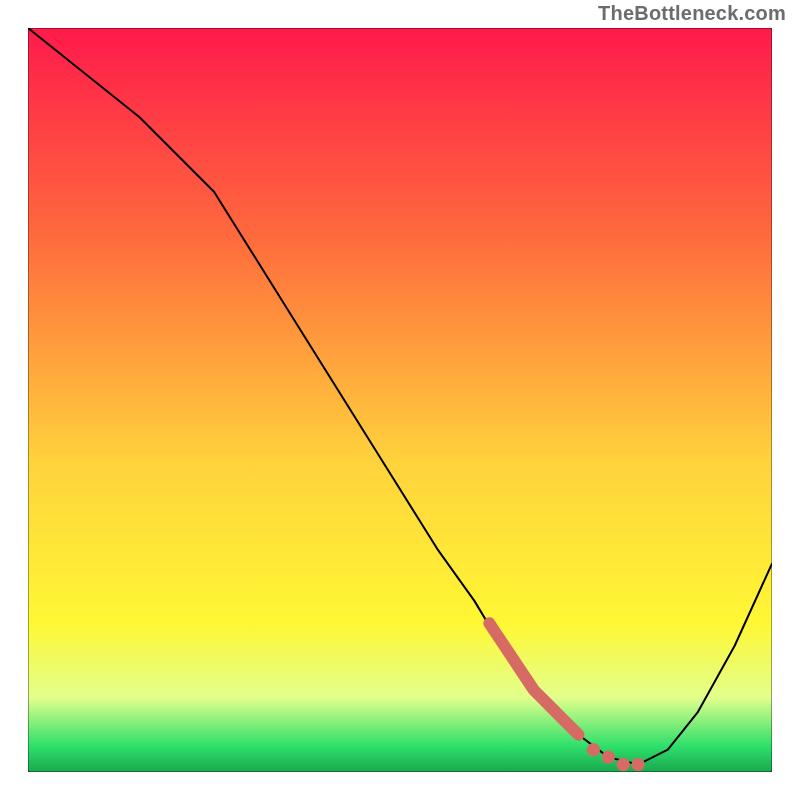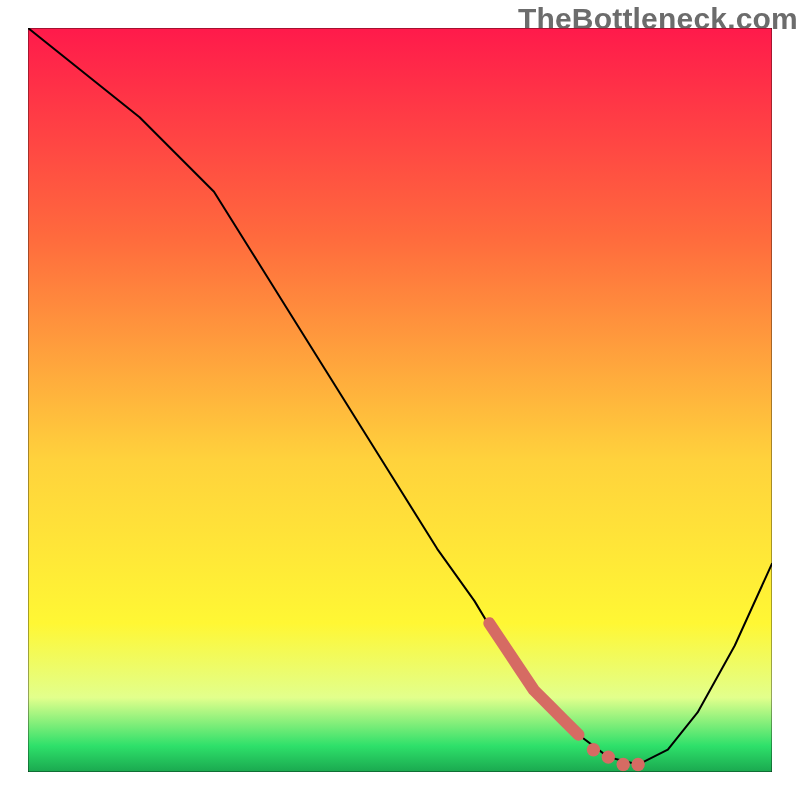--- a/index.html
+++ b/index.html
@@ -24,22 +24,22 @@
     height: 744px;
   }
   .plot-area svg {
     display: block;
     width: 100%;
     height: 100%;
   }
   .watermark {
     position: absolute;
     top: 2px;
-    right: 2px;
-    font-size: 30px;
+    right: 14px;
+    font-size: 20px;
     font-weight: 700;
     color: #6c6c6c;
     letter-spacing: 0.2px;
   }
 </style>
 </head>
 <body>
 
 <div class="chart-wrap">
 

